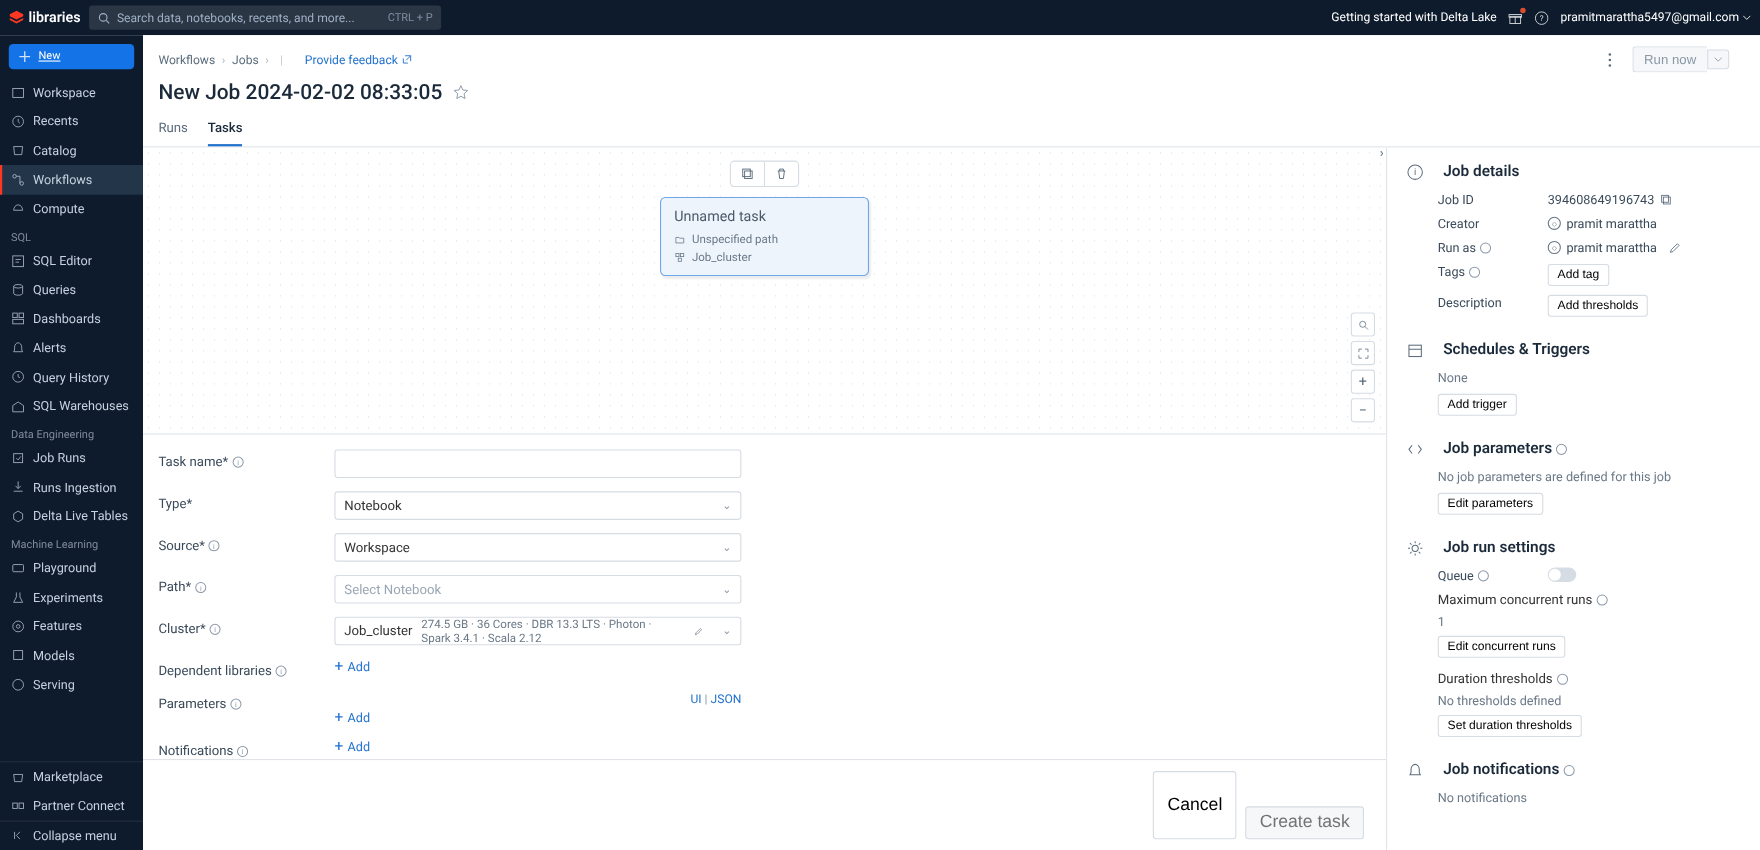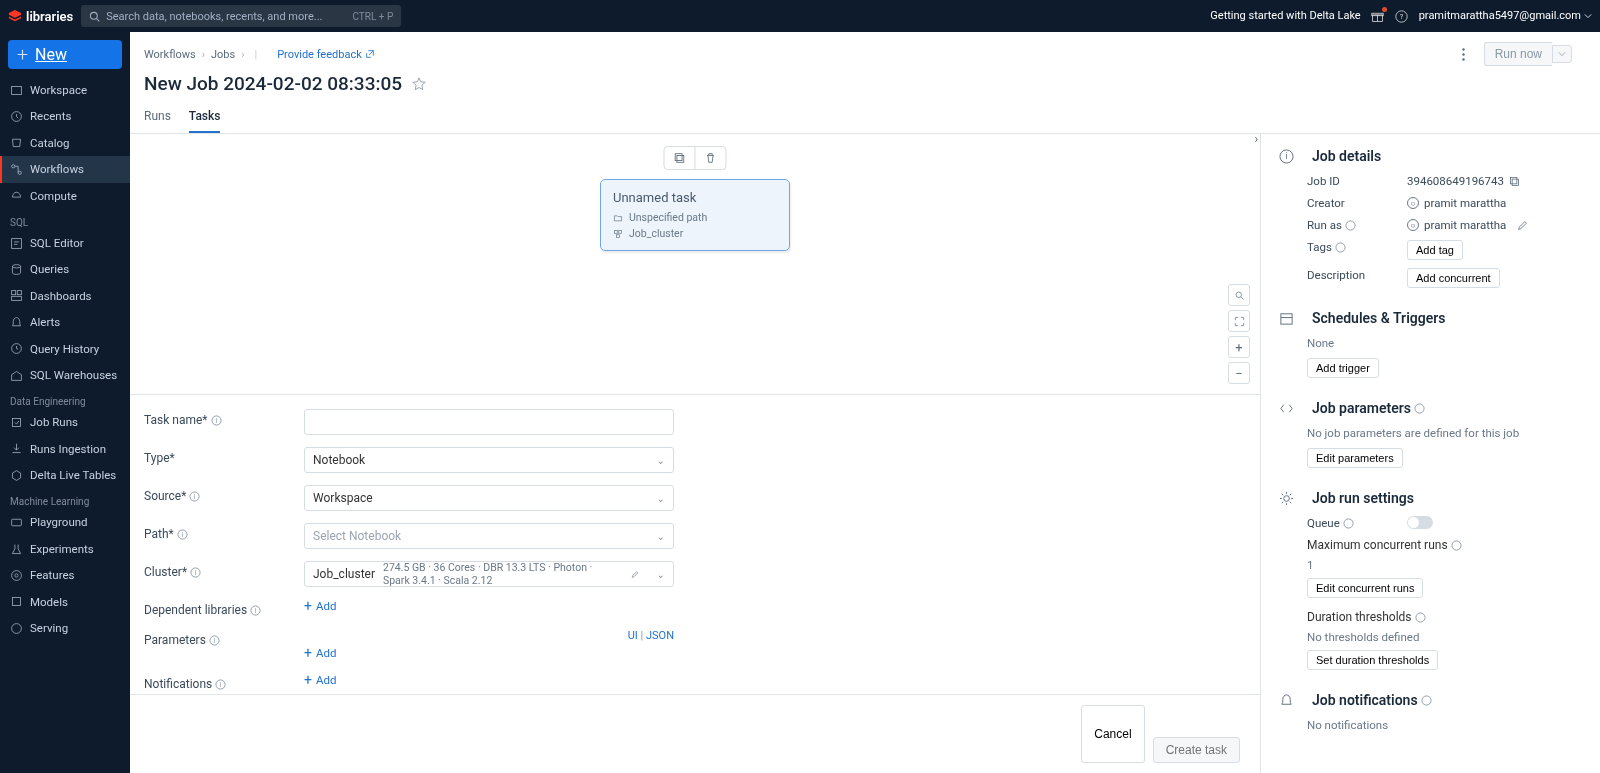--- a/index.html
+++ b/index.html
@@ -13,21 +13,21 @@
 .searchbox .kbd { margin-left: auto; font-size: 10px; opacity: .7; }
 .topbar-spacer { flex: 1; }
 .topbar-right { display: flex; align-items: flex-start; gap: 10px; font-size: 11px; }
 .topbar-right .link { color: #fff; }
 .topbar-icon { width: 14px; height: 14px; opacity: .85; display: inline-flex; align-items: center; justify-content: center; position: relative;}
 .badge-dot { position:absolute; top:-2px; right:-2px; width:5px; height:5px; background:#ff5630; border-radius:50%; }
 
 
 .shell { display: flex; height: calc(100vh - 32px); }
 .sidebar { width: 130px; background: #0e1b2c; color: #c7d2e0; display: flex; flex-direction: column; overflow-y: auto; }
-.sidebar .new-btn { margin: 8px; background: #1473e6; color: #fff; border-radius: 4px; padding: 5px 8px; display: flex; align-items: center; gap: 6px; font-size: 16px; cursor: pointer; text-decoration: underline; }
+.sidebar .new-btn { margin: 8px; background: #1473e6; color: #fff; border-radius: 4px; padding: 5px 8px; display: flex; align-items: center; gap: 6px; font-size: 10px; cursor: pointer; text-decoration: underline; }
 .sidebar .item { display: flex; align-items: center; gap: 7px; padding: 4px 10px; font-size: 11.5px; cursor: pointer; line-height: 1.6; }
 .sidebar .item.active { background: #223549; border-left: 2px solid #ff3621; padding-left: 8px; }
 .sidebar .section-label { font-size: 10px; opacity: .6; padding: 8px 10px 2px; }
 .sidebar .footer { margin-top: auto; border-top: 1px solid rgba(255,255,255,.08);}
 .sb-icon { width: 13px; height: 13px; opacity: .8; flex-shrink:0; }
 
 .main { flex: 1; display: flex; flex-direction: column; overflow: hidden; background: #fff; }
 
 
 .crumbs { display: flex; align-items: center; gap: 6px; padding: 10px 14px 4px; font-size: 11px; color: #5a6b7b; }
@@ -81,21 +81,21 @@
 .cluster-sel { display:flex; align-items:center; gap:8px; }
 .cluster-sel .meta { color:#6a7887; font-size:10.5px; margin-left:auto; margin-right:6px;}
 .info-ic { width:11px; height:11px; color:#8a98a7; }
 .add-link { color:#2272ce; font-size:11.5px; display:inline-flex; align-items:center; gap:4px; cursor:pointer; }
 .add-link .plus { font-size:14px; line-height:1; }
 .param-mode { font-size:11px; color:#2272ce; text-align:right; width:370px; margin-bottom: 4px;}
 .param-mode .sep { color:#8a98a7; }
 
 
 .form-footer { position: absolute; bottom:0; left:0; right:0; background:#fff; border-top:1px solid #e0e4e9; padding:10px 20px; display:flex; justify-content:flex-end; gap:8px; }
-.btn { padding:5px 12px; border:1px solid #d6dce3; border-radius:3px; background:#fff; font-size:12px; cursor:pointer; }
+.btn { padding:5px 12px; border:1px solid #d6dce3; border-radius:3px; background:#fff; font-size:16px; cursor:pointer; }
 .btn.muted { color:#737373; background:#f5f7f9;margin-top:32px;}
 
 
 .rp-section { margin-bottom: 22px; }
 .rp-head { display:flex; align-items:center; gap:8px; margin-bottom:10px; }
 .rp-head h3 { font-size:14px; font-weight:600; color:#1b2a3a; }
 .rp-head .hicon { width:15px; height:15px; color:#5a6b7b; margin-left:-28px; margin-right:10px;}
 .rightpanel { padding-left: 46px; }
 .kv { display:flex; align-items:flex-start; margin-bottom:8px; font-size:11.5px; }
 .kv .k { width: 100px; color:#3a4a5a; display:flex; align-items:center; gap:3px;}
@@ -288,20 +288,41 @@
         <span>Models</span>
       </div>
     <div class="item">
         <svg class="sb-icon" viewBox="0 0 16 16">
           <path d="M4 8h8M8 4v8" stroke="currentColor-display" fill="none"></path>
           <circle cx="8" cy="8" r="6" stroke="currentColor" fill="none"></circle>
         </svg>
         <span>Serving</span>
       </div>
 
+    <div class="footer">
+      <div class="item">
+          <svg class="sb-icon" viewBox="0 0 16 16">
+            <path d="M3 5h10l-1 8H4z" stroke="currentColor" fill="none"></path>
+          </svg>
+          <span>Marketplace</span>
+        </div>
+      <div class="item">
+          <svg class="sb-icon" viewBox="0 0 16 16">
+            <rect x="2" y="5" width="5" height="6" stroke="currentColor" fill="none"></rect>
+            <rect x="9" y="5" width="5" height="6" stroke="currentColor" fill="none"></rect>
+          </svg>
+          <span>Partner Connect</span>
+        </div>
+      <div class="item" style="border-top:1px solid rgba(255,255,255,.08)">
+          <svg class="sb-icon" viewBox="0 0 16 16">
+            <path d="M10 4l-4 4 4 4M4 4v8" stroke="currentColor" fill="none"></path>
+          </svg>
+          <span>Collapse menu</span>
+        </div>
+    </div>
   </div>
 
   <div class="main">
     <div class="crumbs">
       <a>Workflows</a>
       <span class="chev">›</span>
       <a>Jobs</a>
       <span class="chev">›</span>
       <span class="divider">|</span>
       <a class="fb">
@@ -583,21 +604,21 @@
                   <circle cx="6" cy="6" r="5" stroke="#8a98a7" fill="none"></circle>
                 </svg>
               </div>
               <div class="v">
                 <button class="sm-btn">Add tag</button>
               </div>
             </div>
           <div class="kv">
               <div class="k">Description</div>
               <div class="v">
-                <button class="sm-btn">Add concurrent</button>
+                <button class="sm-btn">Add thresholds</button>
               </div>
             </div>
         </div>
 
         <div class="rp-section">
           <div class="rp-head">
               <svg class="hicon" viewBox="0 0 16 16">
                 <rect x="2" y="3" width="12" height="11" stroke="#5a6b7b" fill="none"></rect>
                 <line x1="2" y1="7" x2="14" y2="7" stroke="#5a6b7b"></line>
               </svg>

